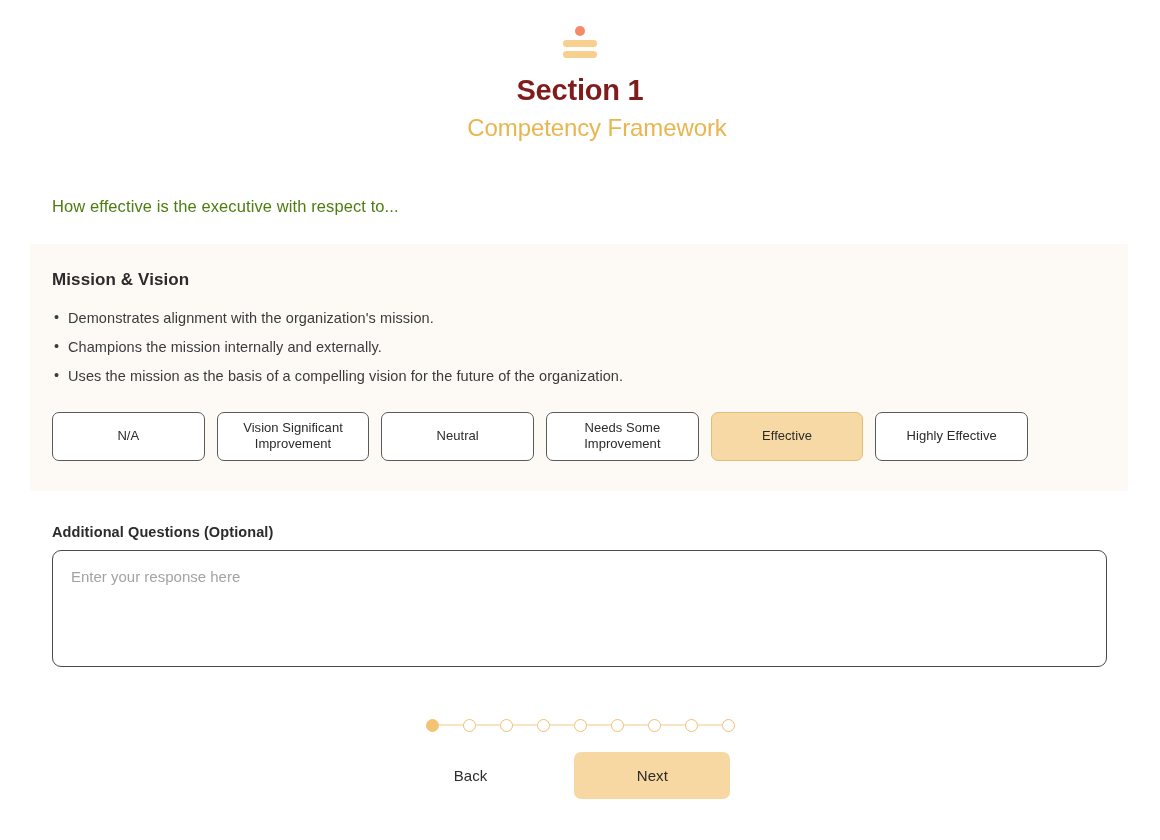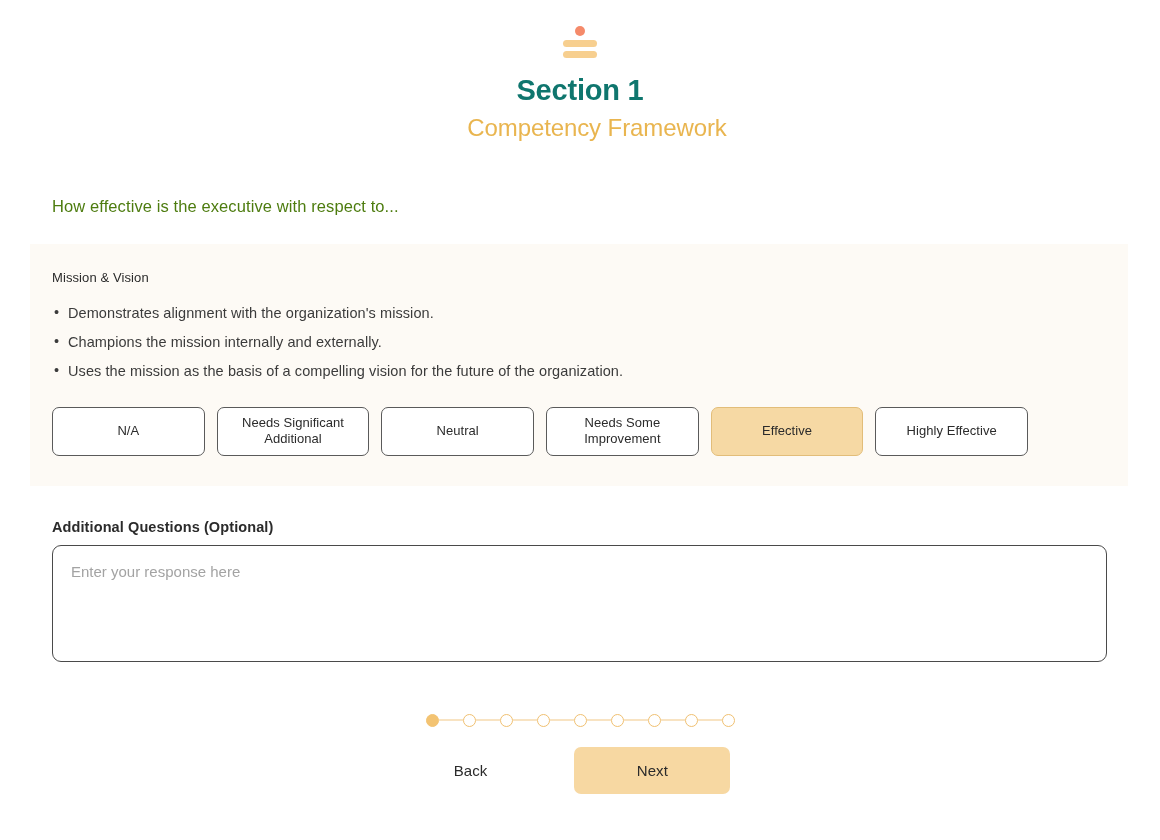--- a/index.html
+++ b/index.html
@@ -22,21 +22,21 @@
     text-align: center;
   }
   .logo {
     width: 46px;
     margin: 0 auto 12px auto;
     display: block;
   }
   .page-title {
     font-size: 29px;
     font-weight: 700;
-    color: #0f766e;
+    color: #7f1d1d;
     letter-spacing: -0.2px;
     margin: 0;
     line-height: 1.25;
   }
   .page-subtitle {
     font-size: 24px;
     font-weight: 400;
     color: #e9b54f;
     letter-spacing: -0.1px;
     margin: 5px 0 0 0;
@@ -56,22 +56,22 @@
   .card {
     margin-top: 28px;
     margin-left: 30px;
     width: 1098px;
     background: #fdfaf5;
     padding: 26px 0 30px 0;
     box-sizing: border-box;
   }
   .card-title {
     margin: 0 0 18px 22px;
-    font-size: 13px;
-    font-weight: 400;
+    font-size: 17px;
+    font-weight: 700;
     color: #2b2b2b;
     letter-spacing: 0.1px;
   }
   .bullets {
     list-style: none;
     margin: 0 0 0 22px;
     padding: 0;
   }
   .bullets li {
     font-size: 14.5px;
@@ -231,21 +231,21 @@
   <div class="card-title">Mission &amp; Vision</div>
 
   <ul class="bullets">
     <li>Demonstrates alignment with the organization's mission.</li>
     <li>Champions the mission internally and externally.</li>
     <li>Uses the mission as the basis of a compelling vision for the future of the organization.</li>
   </ul>
 
   <div class="scale">
     <div class="scale-option">N/A</div>
-    <div class="scale-option">Needs Significant Additional</div>
+    <div class="scale-option">Vision Significant Improvement</div>
     <div class="scale-option">Neutral</div>
     <div class="scale-option">Needs Some Improvement</div>
     <div class="scale-option selected">Effective</div>
     <div class="scale-option">Highly Effective</div>
   </div>
 </div>
 
 
 <div class="addl-label">Additional Questions (Optional)</div>
 <textarea class="response-box" placeholder="Enter your response here" style=""></textarea>

